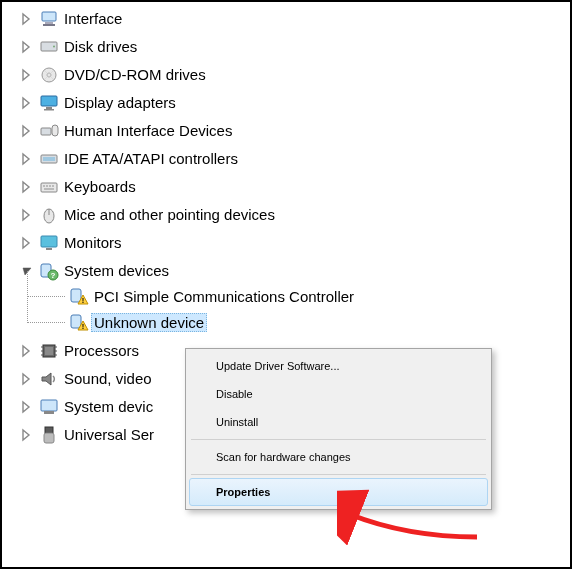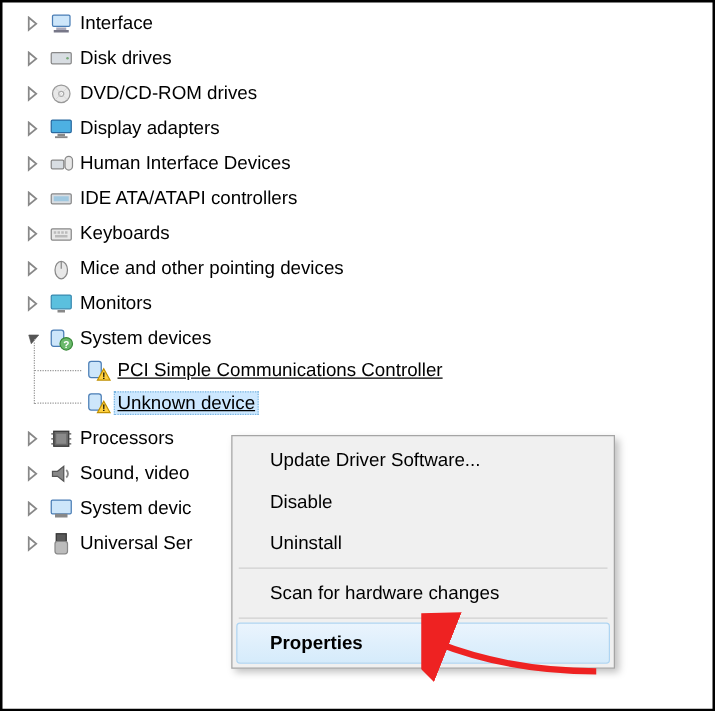--- a/index.html
+++ b/index.html
@@ -46,21 +46,20 @@
     display: inline-flex;
     align-items: center;
     justify-content: center;
     margin-right: 4px;
     flex-shrink: 0;
   }
   .label { white-space: nowrap; }
   .children {
     position: relative;
     padding-left: 24px;
-    text-decoration: underline;
   }
   .children::before {
     content: "";
     position: absolute;
     left: 7px;
     top: -12px;
     bottom: 12px;
     border-left: 1px dotted #999;
   }
   .child-row {
@@ -87,21 +86,21 @@
   
   .context-menu {
     position: absolute;
     left: 183px;
     top: 346px;
     width: 307px;
     background: #f0f0f0;
     border: 1px solid #a5a5a5;
     box-shadow: 3px 3px 6px rgba(0,0,0,0.25);
     padding: 3px;
-    font-size: 15px;
+    font-size: 11px;
   }
   .cm-item {
     padding: 7px 12px 7px 26px;
     border: 1px solid transparent;
     border-radius: 3px;
     cursor: default;
   }
   .cm-sep {
     border-top: 1px solid #d0d0d0;
     margin: 3px 2px;

